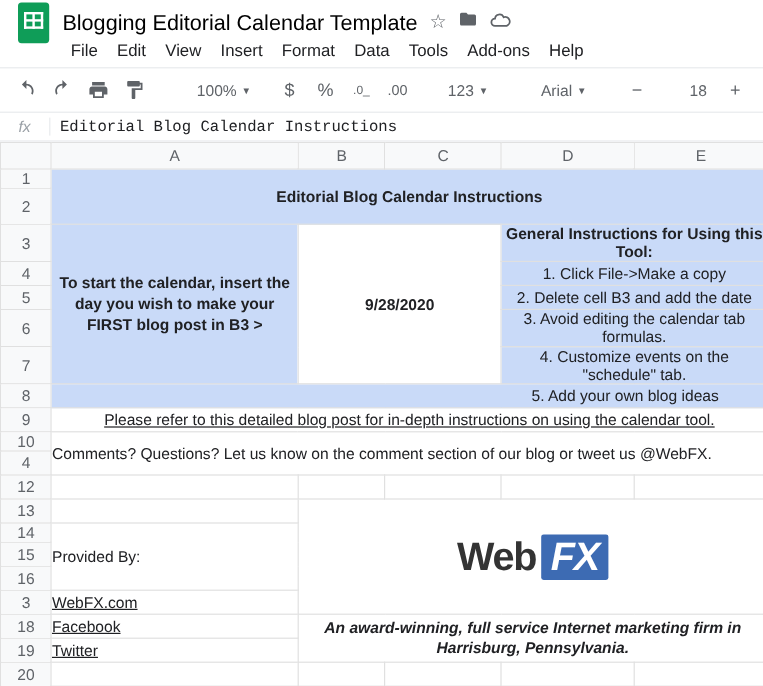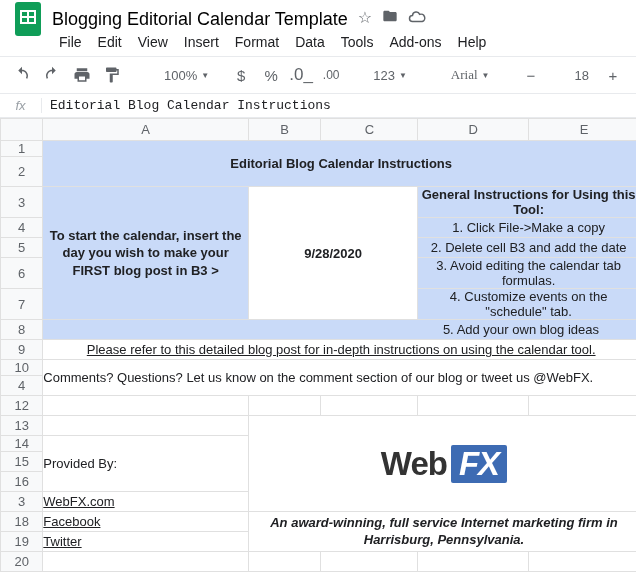--- a/index.html
+++ b/index.html
@@ -13,21 +13,21 @@
 .menubar-row { display: flex; align-items: center; justify-content: space-between; padding: 0 8px 4px 52px; height: 24px; }
 .menubar { display: flex; gap: 2px; }
 .menu-item { padding: 4px 7px; font-size: 14px; color: #202124; border-radius: 3px; cursor: pointer; }
 .last-edit { font-size: 13px; color: #5f6368; text-decoration: underline; white-space: nowrap; overflow: hidden; }
 .toolbar { display: flex; align-items: center; padding: 4px 8px; border-top: 1px solid #e8eaed; border-bottom: 1px solid #e8eaed; height: 38px; gap: 2px; }
 .tb-btn { min-width: 28px; height: 26px; display: flex; align-items: center; justify-content: center; color: #5f6368; border-radius: 3px; cursor: pointer; font-size: 15px; }
 .tb-btn svg { width: 18px; height: 18px; fill: #5f6368; }
 .tb-sep { width: 1px; height: 20px; background: #e0e0e0; margin: 0 4px; }
 .tb-combo { display: flex; align-items: center; height: 26px; padding: 0 6px; color: #5f6368; font-size: 13px; gap: 4px; cursor: pointer; margin-left: 20px; }
 .tb-combo .caret { font-size: 8px; }
-.tb-font { min-width: 60px; font-family: Liberation Serif, serif; }
+.tb-font { min-width: 60px; }
 .tb-size { min-width: 30px; justify-content: center; border: 1px solid transparent; }
 .bold { font-weight: bold; color: #0f9d58; }
 .formula-bar { display: flex; align-items: center; border-bottom: 1px solid #e8eaed; height: 24px; }
 .fx-label { width: 42px; text-align: center; font-style: italic; color: #9aa0a6; font-size: 13px; border-right: 1px solid #e8eaed; }
 .fx-value { padding-left: 8px; font-family: "Courier New", monospace; font-size: 13px; color: #202124; flex: 1; }
 .grid-wrap { position: relative; overflow: auto; height: calc(572px - 32px - 24px - 38px - 24px); }
 table.grid { border-collapse: collapse; table-layout: fixed; width: 640px; }
 .grid th, .grid td { border: 1px solid #e0e0e0; font-size: 13px; color: #202124; vertical-align: middle; padding: 0; background: #fff; }
 .grid thead th { background: #f8f9fa; font-weight: normal; color: #5f6368; height: 22px; text-align: center; position: sticky; top: 0; }
 .grid tbody th { background: #f8f9fa; font-weight: normal; color: #5f6368; width: 42px; text-align: center; position: sticky; left: 0; }
@@ -107,21 +107,21 @@
       </svg>
     </div>
   <div class="tb-sep"></div>
   <div class="tb-combo">
       <span>100%</span>
       <span class="caret">▼</span>
     </div>
   <div class="tb-sep"></div>
   <div class="tb-btn">$</div>
   <div class="tb-btn">%</div>
-  <div class="tb-btn" style="font-size:17px">.0_</div>
+  <div class="tb-btn" style="font-size:10px">.0_</div>
   <div class="tb-btn" style="font-size:12px">.00</div>
   <div class="tb-combo">
       <span>123</span>
       <span class="caret">▼</span>
     </div>
   <div class="tb-sep"></div>
   <div class="tb-combo tb-font">
       <span>Arial</span>
       <span class="caret">▼</span>
     </div>

